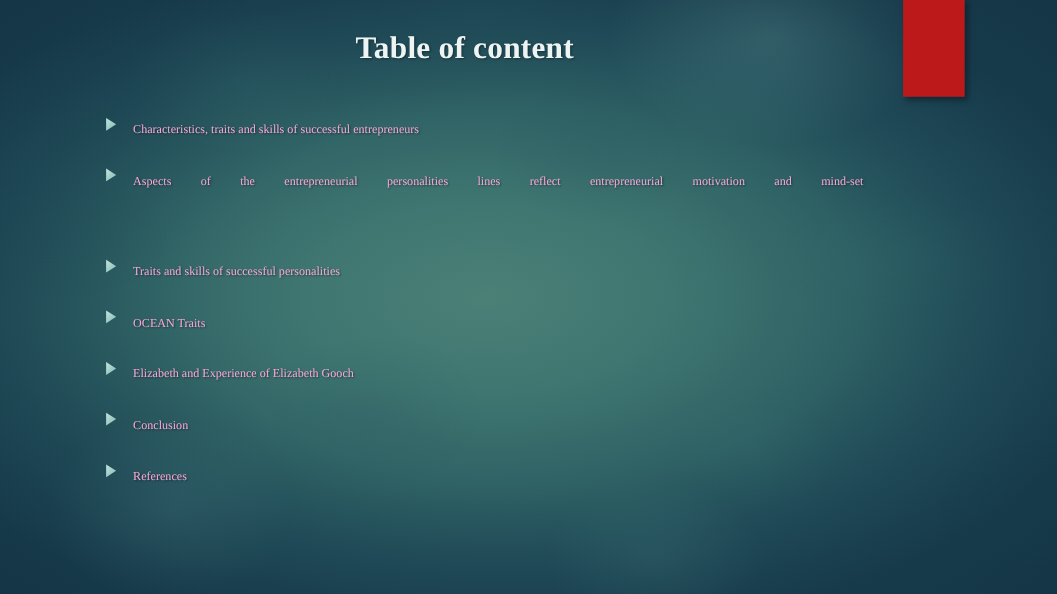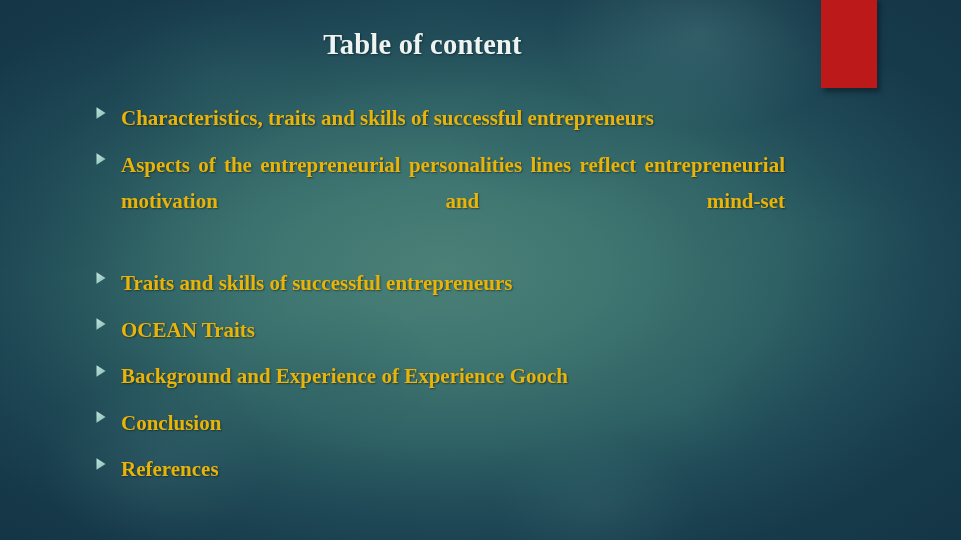--- a/index.html
+++ b/index.html
@@ -102,23 +102,23 @@
   .bullet-marker {
     position: absolute;
     left: 0;
     top: 5.5px;
     width: 12px;
     height: 14px;
   }
   .bullet-marker svg { display: block; }
 
   .bullet-text {
-    font-size: 21px;
-    font-weight: bold;
-    color: #eab308;
+    font-size: 11px;
+    font-weight: normal;
+    color: #f9a8d4;
     line-height: 36px;
     text-align: justify;
     text-shadow: 1px 1px 1.6px rgba(6,22,30,0.5);
   }
   .bullet-row.wrap .bullet-text { text-align: justify; }
   .bullet-row.wrap .bullet-text::after {
     content: "";
     display: inline-block;
     width: 100%;
   }
@@ -172,21 +172,21 @@
           <svg width="12" height="14" viewBox="0 0 12 14">
             <defs>
               <linearGradient id="bg3" x1="0" y1="0" x2="1" y2="1">
                 <stop offset="0%" stop-color="#c4e3dd"></stop>
                 <stop offset="100%" stop-color="#7fbcb3"></stop>
               </linearGradient>
             </defs>
             <path d="M1.5 1.2 L10.6 7 L1.5 12.8 Z" fill="url(#bg3)"></path>
           </svg>
         </span>
-        <div class="bullet-text">Traits and skills of successful entrepreneurs</div>
+        <div class="bullet-text">Traits and skills of successful personalities</div>
       </div>
       <div class="bullet-row">
         <span class="bullet-marker">
           <svg width="12" height="14" viewBox="0 0 12 14">
             <defs>
               <linearGradient id="bg4" x1="0" y1="0" x2="1" y2="1">
                 <stop offset="0%" stop-color="#c4e3dd"></stop>
                 <stop offset="100%" stop-color="#7fbcb3"></stop>
               </linearGradient>
             </defs>
@@ -200,21 +200,21 @@
           <svg width="12" height="14" viewBox="0 0 12 14">
             <defs>
               <linearGradient id="bg5" x1="0" y1="0" x2="1" y2="1">
                 <stop offset="0%" stop-color="#c4e3dd"></stop>
                 <stop offset="100%" stop-color="#7fbcb3"></stop>
               </linearGradient>
             </defs>
             <path d="M1.5 1.2 L10.6 7 L1.5 12.8 Z" fill="url(#bg5)"></path>
           </svg>
         </span>
-        <div class="bullet-text">Background and Experience of Experience Gooch</div>
+        <div class="bullet-text">Elizabeth and Experience of Elizabeth Gooch</div>
       </div>
       <div class="bullet-row">
         <span class="bullet-marker">
           <svg width="12" height="14" viewBox="0 0 12 14">
             <defs>
               <linearGradient id="bg6" x1="0" y1="0" x2="1" y2="1">
                 <stop offset="0%" stop-color="#c4e3dd"></stop>
                 <stop offset="100%" stop-color="#7fbcb3"></stop>
               </linearGradient>
             </defs>

